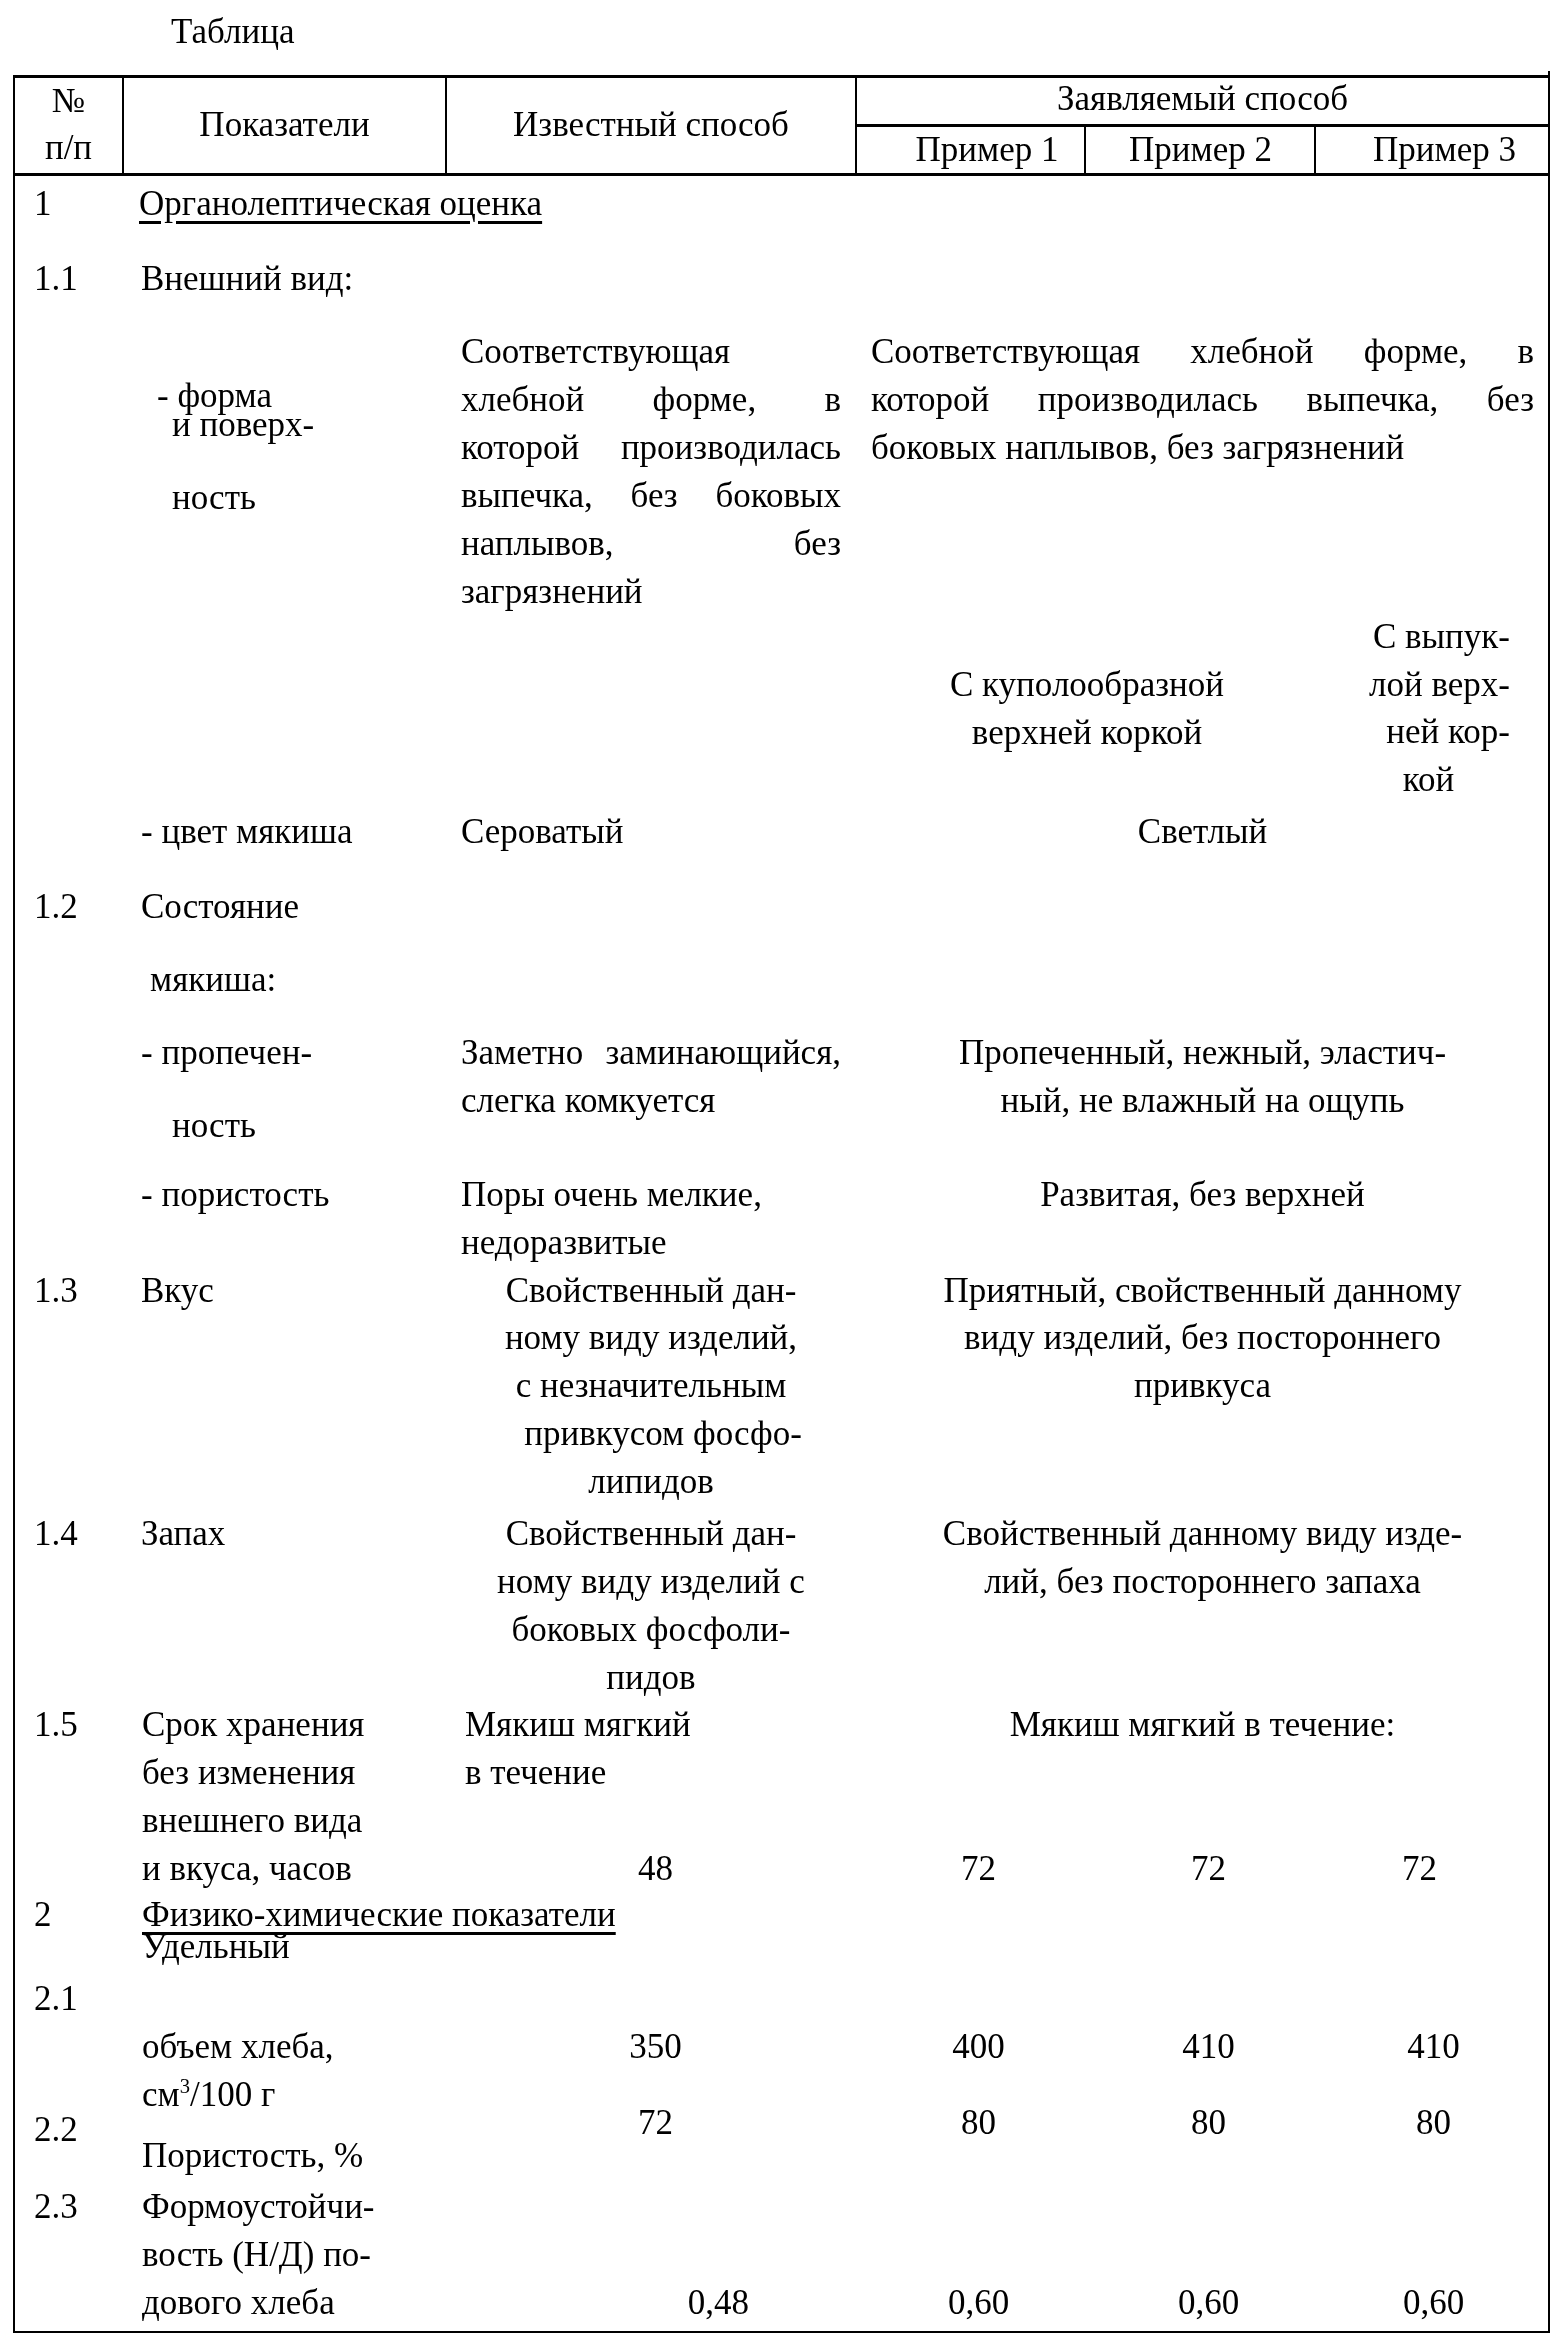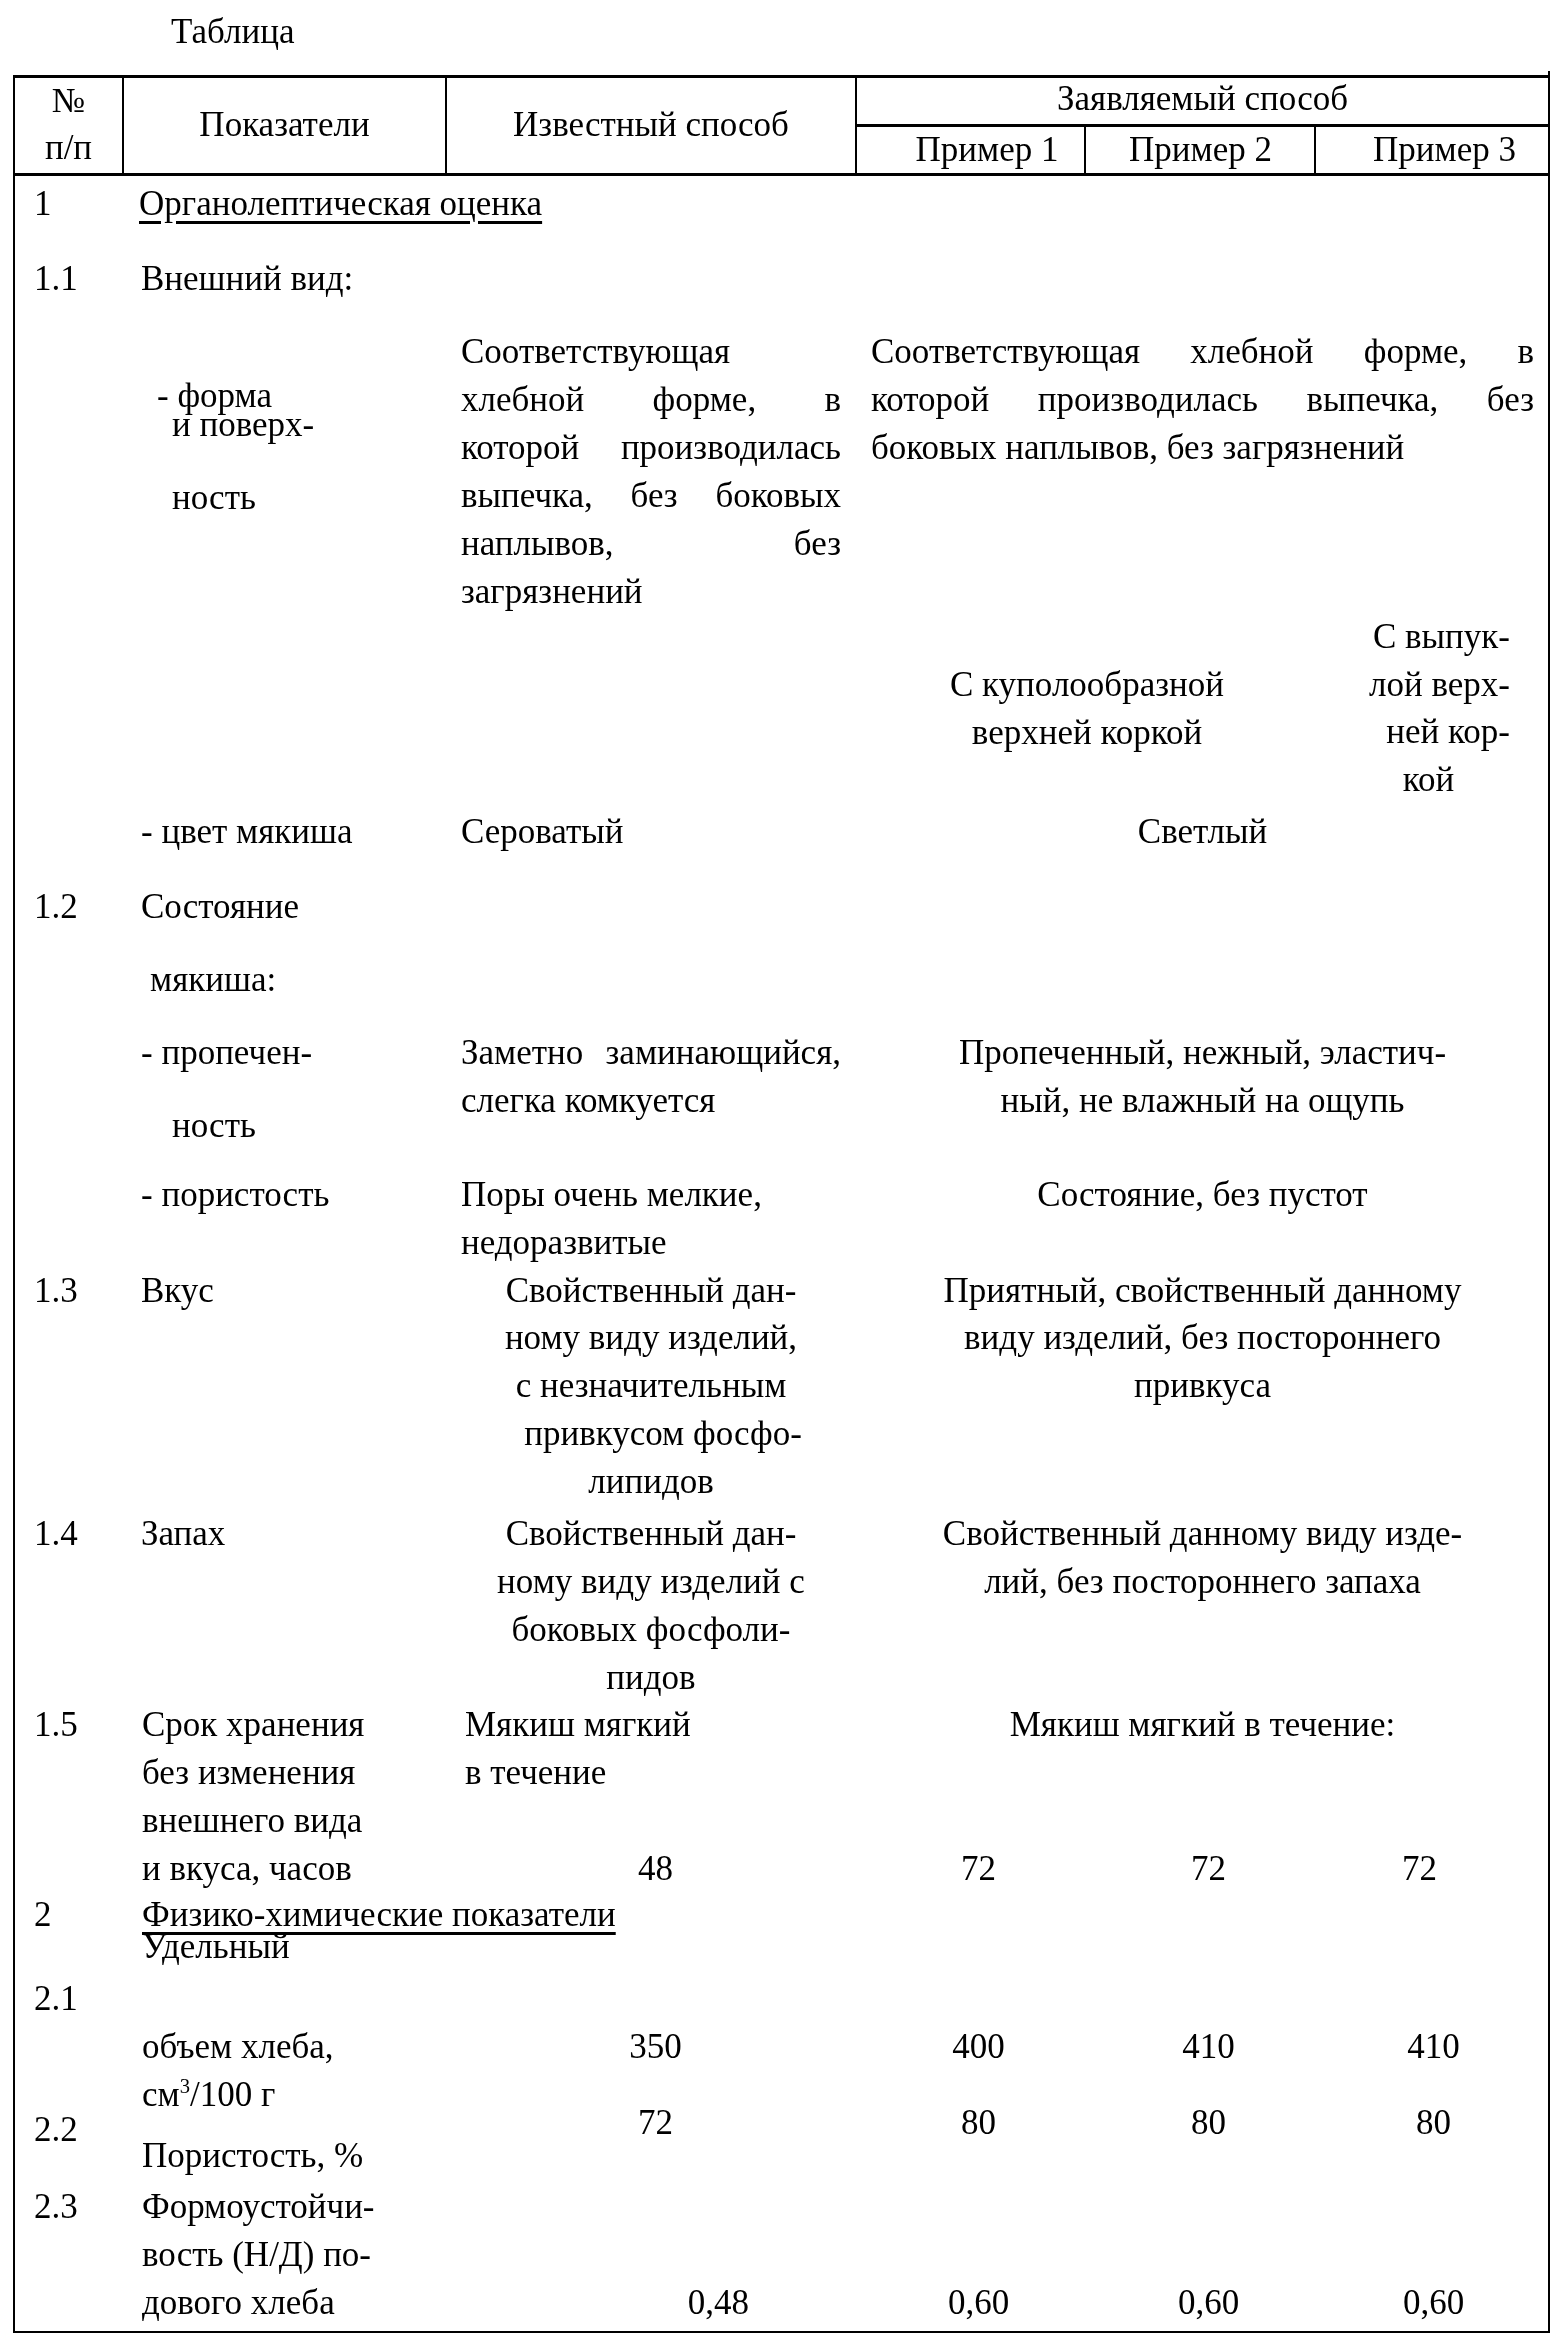--- a/index.html
+++ b/index.html
@@ -72,21 +72,21 @@
 
 <div class="t" style="left:141px;top:1029px;">- пропечен-</div>
 <div class="t" style="left:172px;top:1102px;">ность</div>
 <div class="blk just" style="left:461px;top:1029px;width:380px;">Заметно заминающийся, слегка комкуется</div>
 <div class="t center" style="left:857px;top:1029px;width:691px;">Пропеченный, нежный, эластич-</div>
 <div class="t center" style="left:857px;top:1077px;width:691px;">ный, не влажный на ощупь</div>
 
 <div class="t" style="left:141px;top:1171px;">- пористость</div>
 <div class="t" style="left:461px;top:1171px;">Поры очень мелкие,</div>
 <div class="t" style="left:461px;top:1219px;">недоразвитые</div>
-<div class="t center" style="left:857px;top:1171px;width:691px;">Состояние, без пустот</div>
+<div class="t center" style="left:857px;top:1171px;width:691px;">Развитая, без верхней</div>
 
 <div class="t" style="left:34px;top:1267px;">1.3</div>
 <div class="t" style="left:141px;top:1267px;">Вкус</div>
 <div class="t center" style="left:447px;top:1267px;width:408px;">Свойственный дан-</div>
 <div class="t center" style="left:447px;top:1314px;width:408px;">ному виду изделий,</div>
 <div class="t center" style="left:447px;top:1362px;width:408px;">с незначительным</div>
 <div class="t center" style="left:459px;top:1410px;width:408px;">привкусом фосфо-</div>
 <div class="t center" style="left:447px;top:1458px;width:408px;">липидов</div>
 <div class="t center" style="left:857px;top:1267px;width:691px;">Приятный, свойственный данному</div>
 <div class="t center" style="left:857px;top:1314px;width:691px;">виду изделий, без постороннего</div>

